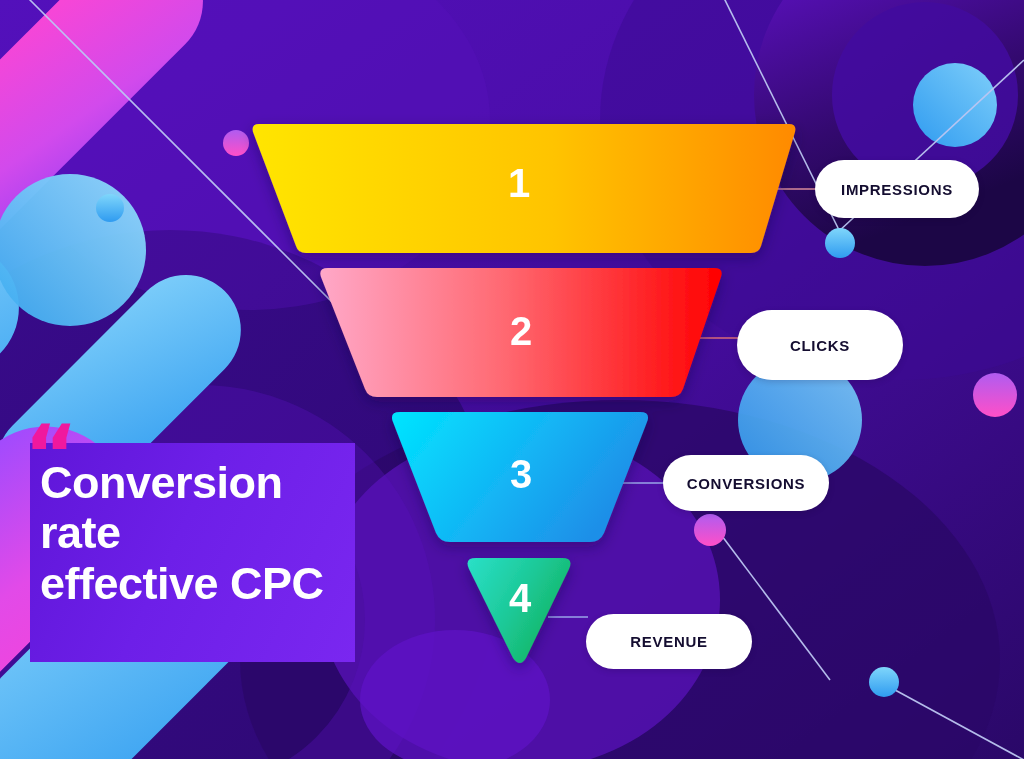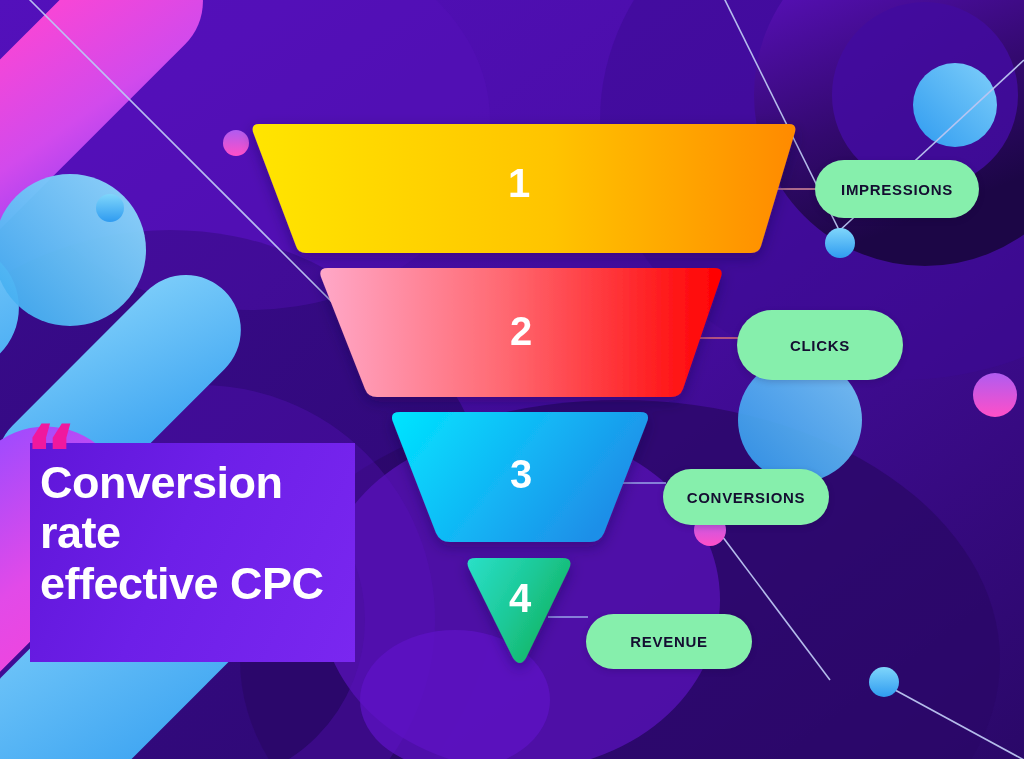--- a/index.html
+++ b/index.html
@@ -61,21 +61,21 @@
     font-weight: bold;
     line-height: 1.12;
     letter-spacing: -0.5px;
   }
   .quote-text span { display: block; white-space: nowrap; }
 
   
   .pill {
     position: absolute;
     z-index: 9;
-    background: #86efac;
+    background: #ffffff;
     border-radius: 40px;
     display: flex;
     align-items: center;
     justify-content: center;
     box-shadow: 0 2px 6px rgba(20,0,50,0.18);
   }
   .pill-label {
     color: #140d30;
     font-size: 15px;
     font-weight: bold;
@@ -265,21 +265,21 @@
   <div class="fnum" style="left:490px; top:578px; width:60px;">4</div>
 
   <div class="pill" style="left:815px; top:160px; width:164px; height:58px;">
     <span class="pill-label">IMPRESSIONS</span>
   </div>
 
   <div class="pill" style="left:737px; top:310px; width:166px; height:70px;">
     <span class="pill-label">CLICKS</span>
   </div>
 
-  <div class="pill" style="left:663px; top:469px; width:166px; height:56px;">
+  <div class="pill" style="left:663px; top:455px; width:166px; height:56px;">
     <span class="pill-label">CONVERSIONS</span>
   </div>
 
   <div class="pill" style="left:586px; top:590px; width:166px; height:55px;margin-top:24px;">
     <span class="pill-label">REVENUE</span>
   </div>
 
   <div class="quote-card"></div>
   <div class="quote-mark">“</div>
   <div class="quote-text">

